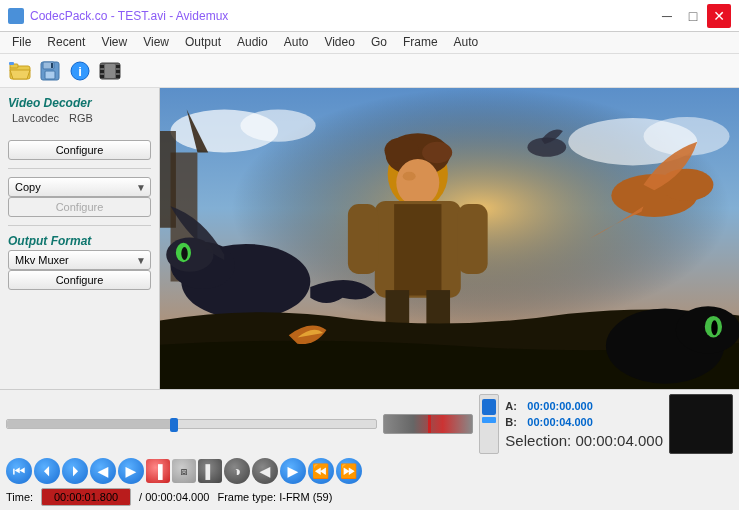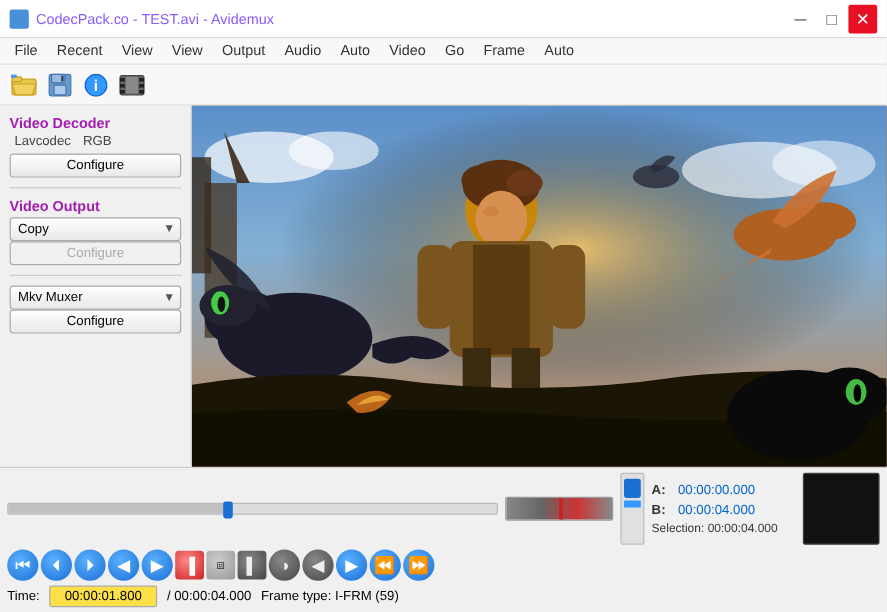--- a/index.html
+++ b/index.html
@@ -106,29 +106,30 @@
       border-right: 1px solid #ccc;
       display: flex;
       flex-direction: column;
       gap: 6px;
     }
 
     .panel-section-title {
       font-weight: bold;
       font-size: 12px;
       margin-bottom: 2px;
-      color: #a21caf;
+      color: #0f766e;
+      font-style: italic;
     }
 
     .codec-info {
       display: flex;
       gap: 10px;
       font-size: 11px;
       color: #444;
-      margin-bottom: 4px;
+      margin-bottom: 16px;
       padding-left: 4px;
       text-align: right;
     }
 
     .configure-btn {
       background: linear-gradient(to bottom, #fff, #e8e8e8);
       border: 1px solid #aaa;
       border-radius: 3px;
       padding: 3px 10px;
       cursor: pointer;
@@ -302,21 +303,21 @@
 
     .status-row {
       display: flex;
       align-items: center;
       gap: 8px;
       font-size: 11px;
     }
 
     .time-field {
       border: 1px solid #aaa;
-      background: #fde047;
+      background: #b91c1c;
       padding: 2px 7px;
       font-size: 11px;
       border-radius: 2px;
       width: 90px;
       text-align: center;
     }
 
     .ab-row {
       display: flex;
       align-items: center;
@@ -324,25 +325,25 @@
     }
 
     .ab-label {
       width: 18px;
       font-weight: bold;
       color: #333;
     }
 
     .ab-time {
       color: #0066cc;
-      font-weight: normal;
+      font-weight: bold;
     }
 
     .selection-row {
-      font-size: 10px;
+      font-size: 15px;
       color: #333;
     }
 
     .section-divider {
       height: 1px;
       background: #ccc;
       margin: 2px 0;
     }
   </style>
 </head>
@@ -421,35 +422,35 @@
         <div class="codec-info">
           <span>Lavcodec</span>
           <span>RGB</span>
         </div>
         <button class="configure-btn">Configure</button>
       </div>
 
       <div class="section-divider"></div>
 
       <div>
-        <div class="panel-section-title">Video Output</div>
         <div class="dropdown-wrapper">
           <select class="dropdown-select">
             <option>Copy</option>
             <option>x264</option>
             <option>x265</option>
           </select>
           <span class="dropdown-arrow">▼</span>
         </div>
         <button class="configure-btn" disabled="">Configure</button>
       </div>
 
       <div class="section-divider"></div>
 
       <div>
+        <div class="panel-section-title">Output Format</div>
         <div class="dropdown-wrapper">
           <select class="dropdown-select">
             <option>Mkv Muxer</option>
             <option>MP4 Muxer</option>
           </select>
           <span class="dropdown-arrow">▼</span>
         </div>
         <button class="configure-btn">Configure</button>
       </div>
     </div>

